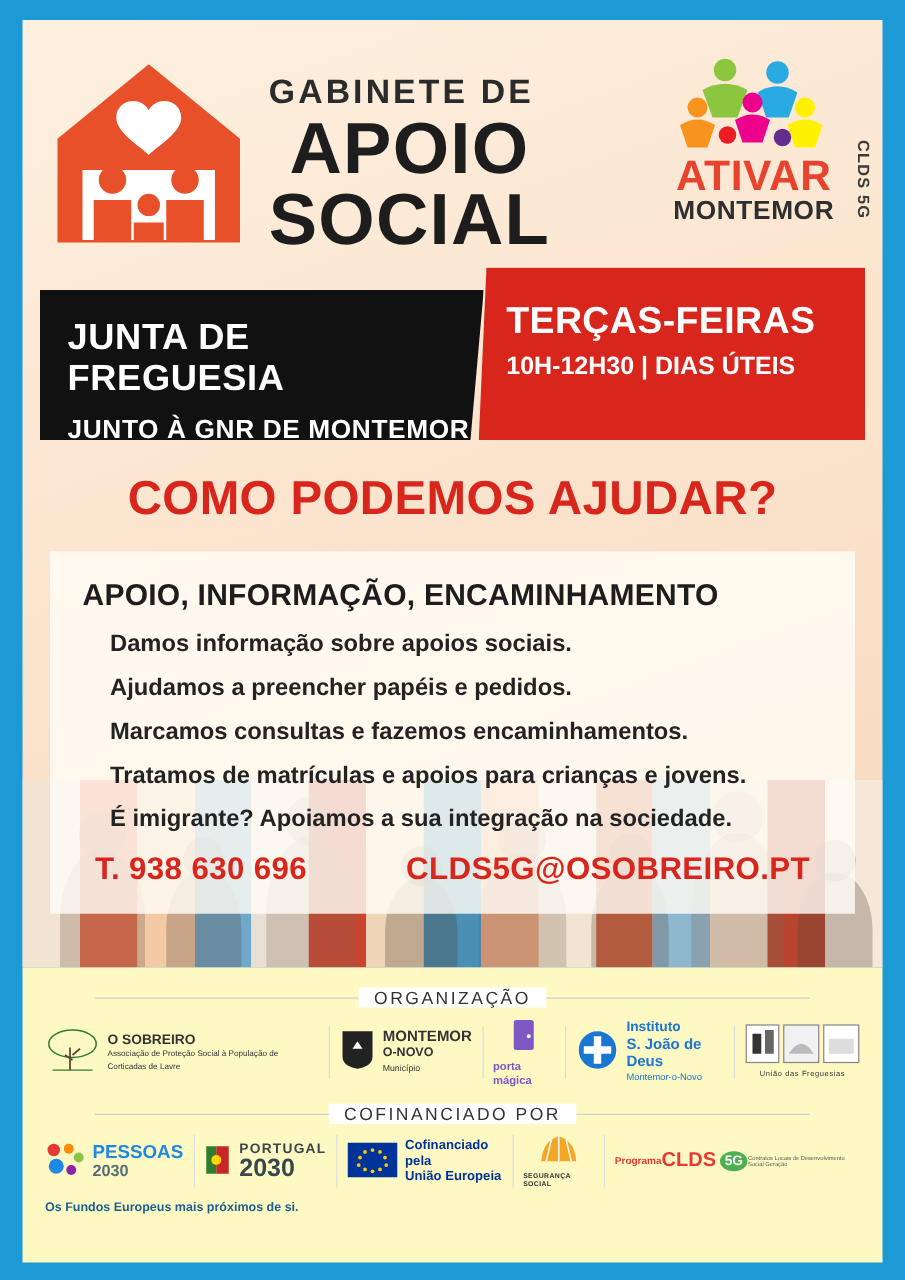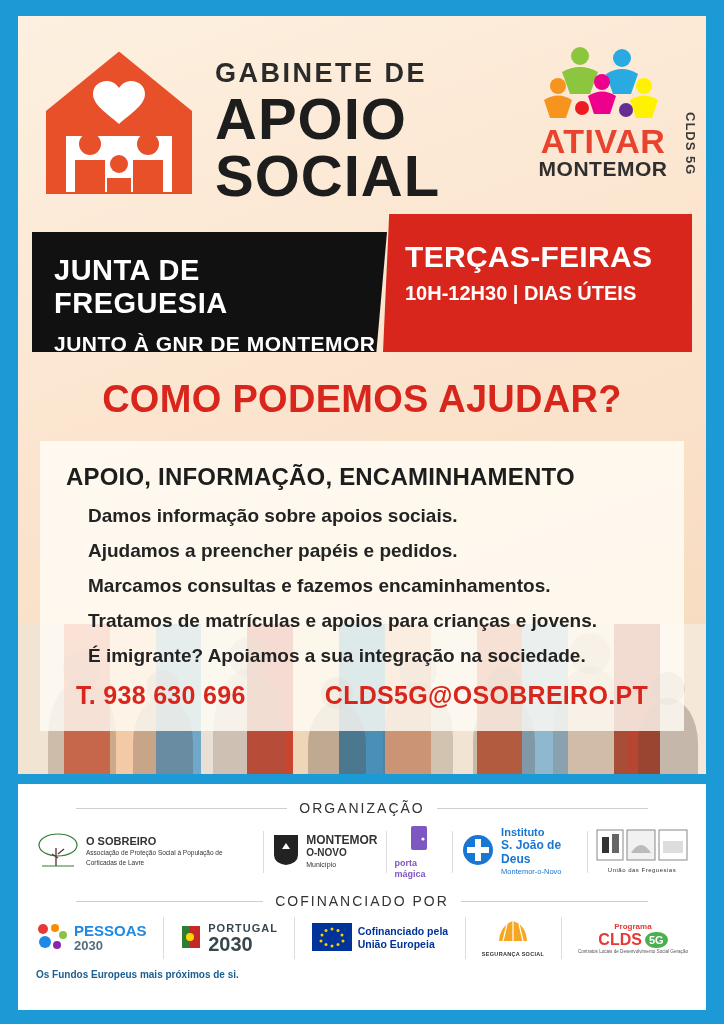--- a/index.html
+++ b/index.html
@@ -58,21 +58,21 @@
     height: 210px;
   }
   .logo-house { width: 150px; height: 150px; position: relative; margin-left: 12px; margin-top: 14px;}
   .title-block { margin-left: 21px; margin-top: 24px; }
   .t-gab {
     font-size: 27px; font-weight: bold; letter-spacing: 2.5px;
     color: #2b2b2b;
   }
   .t-apoio {
     font-size: 58px; font-weight: bold; letter-spacing: 1px;
-    color: #1d1d1d; line-height: 0.98; margin-top: 2px;
+    color: #1d1d1d; line-height: 0.98; margin-top: 2px; text-align: center;
   }
   .t-social {
     font-size: 58px; font-weight: bold; letter-spacing: 1px;
     color: #1d1d1d; line-height: 0.98;
   }
   .ativar {
     position: absolute; right: 18px; top: 26px;
     width: 170px; text-align: center;
   }
   .ativar-mark { height: 82px; position: relative; }
@@ -143,22 +143,22 @@
   .contacts {
     display: flex; justify-content: space-between;
     margin-top: 14px; padding: 0 10px;
   }
   .contacts div {
     color: #d9261c; font-size: 25px; font-weight: bold; letter-spacing: 0.3px;
   }
   
   .footer-panel {
     flex: 1;
-    margin-top: 10px;
-    background: #ffffff;
+    margin-top: 0;
+    background: #fef9c3;
     padding: 12px 18px 10px 18px;
     position: relative;
   }
   .sec-title {
     text-align: center;
     font-size: 14px;
     letter-spacing: 2px;
     color: #333;
     position: relative;
     margin: 4px 0 8px 0;
@@ -464,21 +464,21 @@
           <svg width="34" height="28" viewBox="0 0 34 28">
             <path d="M17 2 q13 4 14 20 h-28 q1-16 14-20z" fill="#f5a623"></path>
             <path d="M17 2 v20 M11 5 l-4 17 M23 5 l4 17" stroke="#fff" stroke-width="1.2" fill="none"></path>
           </svg>
         </span>
         <span style="font-size:5.5px;color:#333;font-weight:bold;letter-spacing:0.3px">SEGURANÇA SOCIAL</span>
       </div>
 
       <div class="divider-v"></div>
 
-      <div class="logo-box" style="flex-direction:column;gap:0">
+      <div class="logo-box" style="flex-direction:row;gap:0">
         <span style="font-size:8px;color:#e53935;font-weight:bold">Programa</span>
         <span style="display:flex;align-items:center;gap:3px">
           <b style="font-size:16px;color:#e53935">CLDS</b>
           <b style="font-size:11px;color:#fff;background:#4caf50;border-radius:50%;padding:2px 4px">5G</b>
         </span>
         <span style="font-size:4.6px;color:#555">Contratos Locais de Desenvolvimento Social Geração</span>
       </div>
     </div>
 
     <div class="fine-print">Os Fundos Europeus mais próximos de si.</div>

